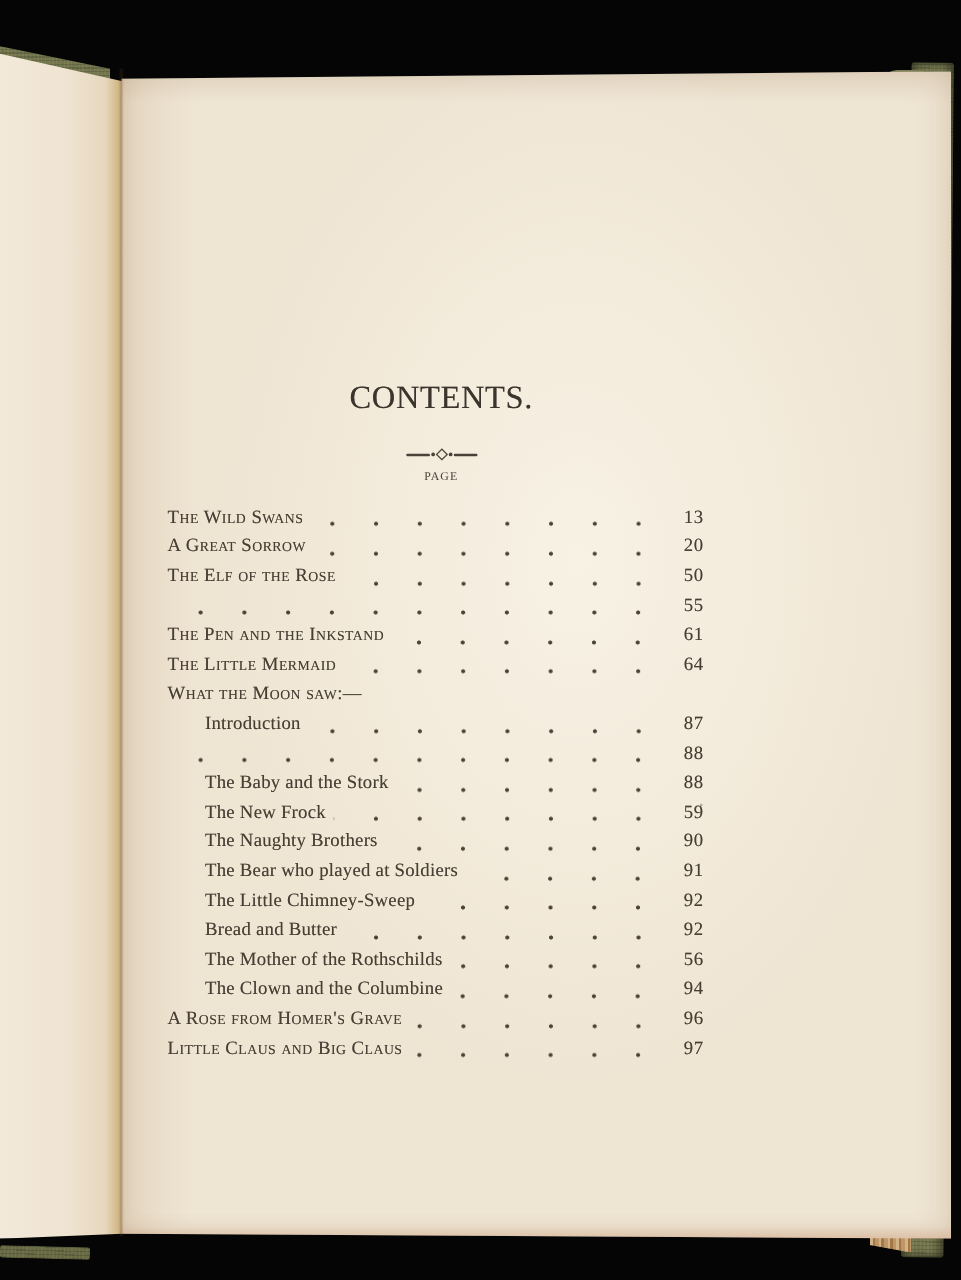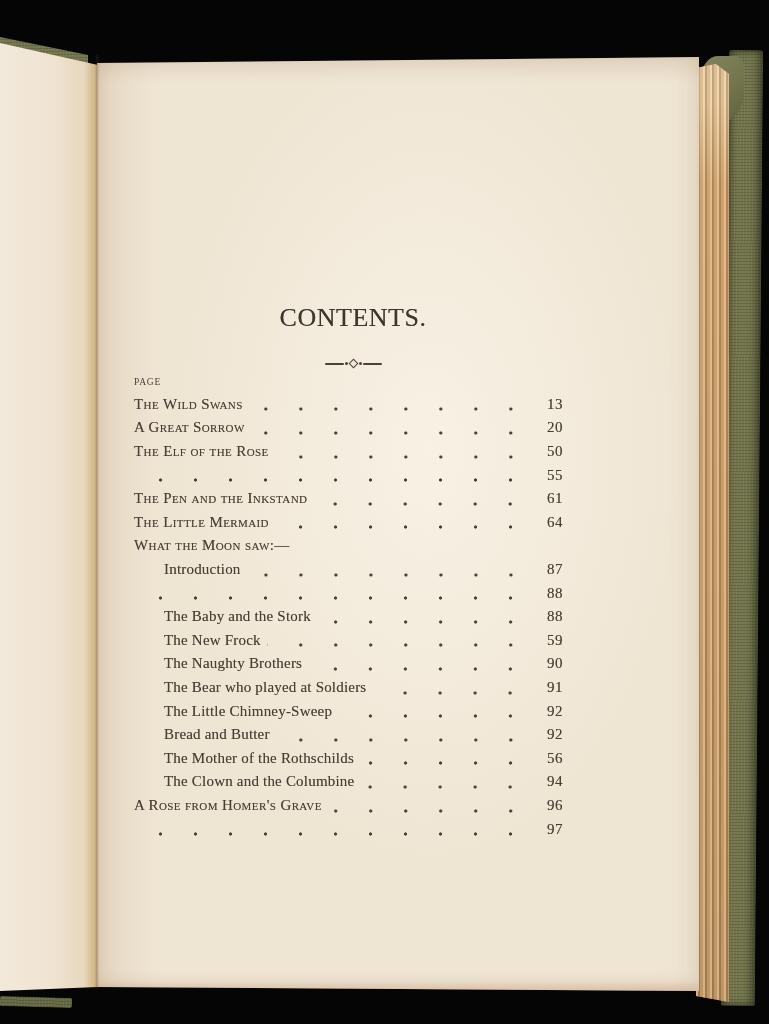--- a/index.html
+++ b/index.html
@@ -44,21 +44,21 @@
       linear-gradient(to bottom, rgba(255,240,215,.5) 0 40px, transparent 120px, rgba(110,70,35,.25) 100%);
     clip-path:polygon(0 4px,60% 0,100% 10px,100% 100%,0 calc(100% - 6px));
   }
   .left-page{
     position:absolute;left:0;top:43px;width:98px;height:948px;
     background:linear-gradient(to right,#f3e9da 0%,#efe4d2 55%,#e6d7bd 86%,#d2b document89 96%,#c7a87e 100%);
     background:linear-gradient(to right,#f3e9da 0%,#efe4d2 55%,#e6d7bd 86%,#d2b989 96%,#c7a87e 100%);
     clip-path:polygon(0 0,100% 22px,100% calc(100% - 4px),0 100%);
   }
   .right-page{
-    position:absolute;left:97px;top:57px;width:602px;height:934px;
+    position:absolute;left:97px;top:57px;width:664px;height:934px;
     background:
       radial-gradient(ellipse at 55% 42%, rgba(255,252,244,.55) 0%, rgba(255,252,244,0) 55%),
       linear-gradient(to right, rgba(150,105,60,.16) 0, rgba(150,105,60,.05) 30px, rgba(150,105,60,0) 60px),
       linear-gradient(to bottom, rgba(120,85,45,.10) 0, rgba(120,85,45,0) 26px),
       #efe5d3;
     clip-path:polygon(0 6px,100% 0,100% 100%,0 calc(100% - 4px));
     box-shadow:inset -10px 0 22px rgba(140,100,55,.10), inset 0 -8px 14px rgba(150,105,60,.10);
   }
   .gutter-crease{
     position:absolute;left:95px;top:55px;width:4px;height:934px;
@@ -89,26 +89,26 @@
   .ornament{
     margin-top:27px;
     display:flex;align-items:center;justify-content:center;
     height:8px;
   }
   .orn-line{width:19px;height:1.6px;background:#4a4138;border-radius:1px;}
   .orn-dot{width:3px;height:3px;background:#4a4138;border-radius:50%;margin:0 1px;}
   .orn-diamond{width:5px;height:5px;border:1.3px solid #4a4138;transform:rotate(45deg);margin:0 1px;background:rgba(240,230,212,.6);}
   .page-header{
     margin-top:9px;height:13px;
-    text-align:left;
+    text-align:center;
     font-size:9.5px;letter-spacing:0.8px;
     color:#4a4138;
     font-variant:small-caps;
   }
-  .toc-list{margin-top:6px;}
+  .toc-list{margin-top:16px;}
   .toc-row{
     height:23.6px;
     display:flex;align-items:baseline;
     font-size:15px;
     white-space:nowrap;
   }
   .toc-label{
     font-variant:small-caps;
     letter-spacing:0.4px;
     color:#473e34;
@@ -243,20 +243,21 @@
           <span class="toc-label">The Clown and the Columbine</span>
           <span class="leader"></span>
           <span class="toc-num">94</span>
         </div>
         <div class="toc-row">
           <span class="toc-label">A Rose from Homer's Grave</span>
           <span class="leader"></span>
           <span class="toc-num">96</span>
         </div>
         <div class="toc-row">
+          <span class="toc-label">Little Claus and Big Claus</span>
           <span class="leader"></span>
           <span class="toc-num">97</span>
         </div>
       </div>
   </div>
 </div>
 
 <div class="gutter-crease"></div>
 
 </body></html>

